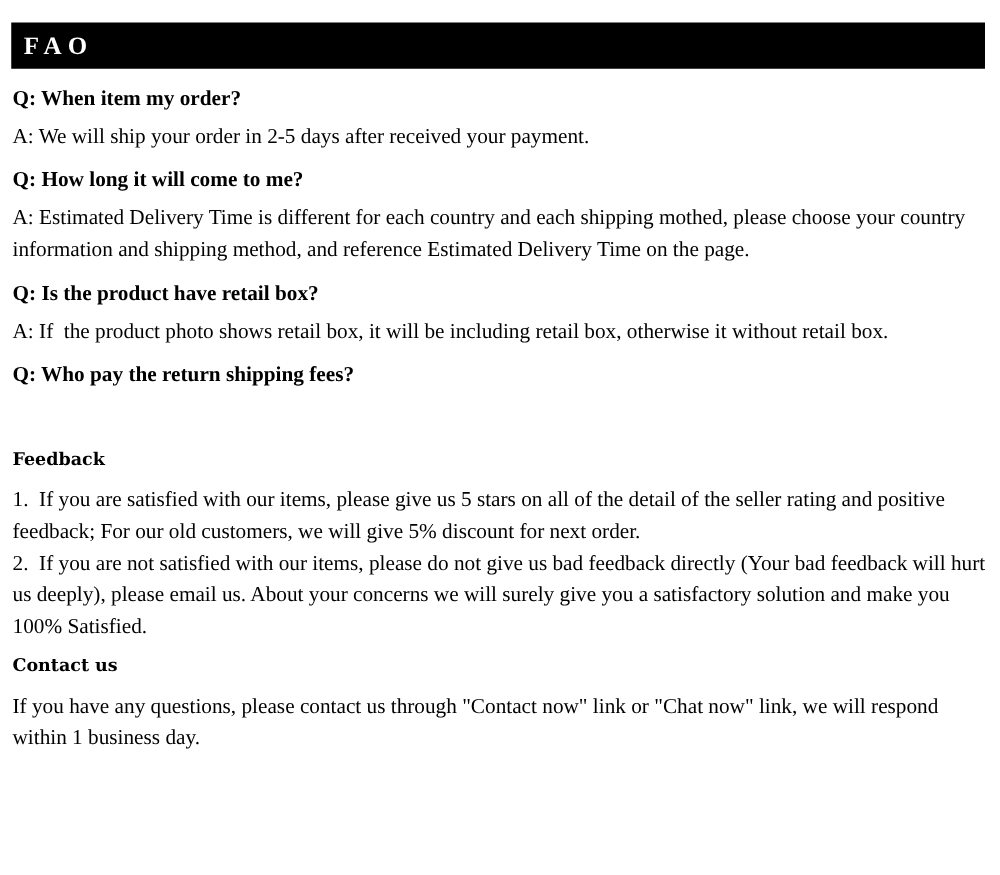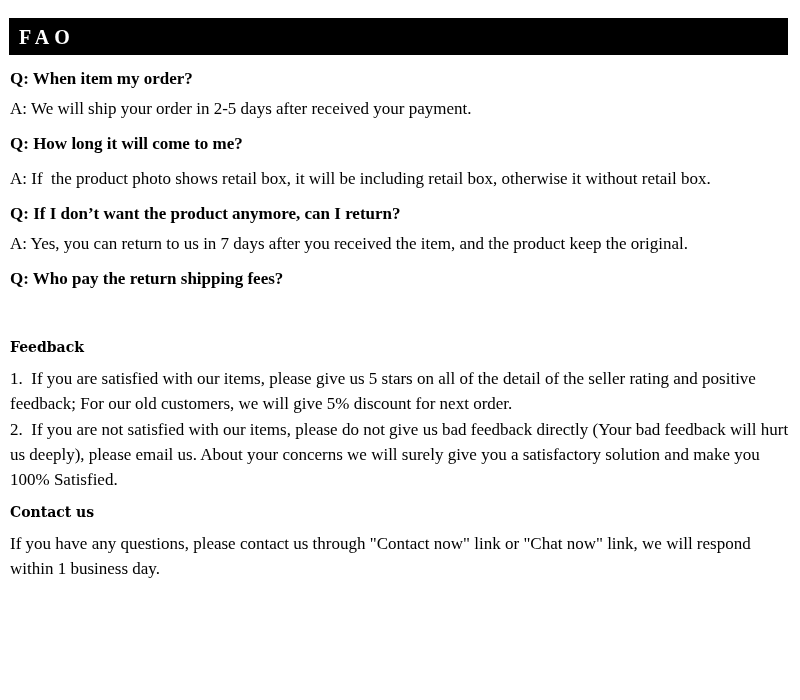--- a/index.html
+++ b/index.html
@@ -107,30 +107,28 @@
 
   <div class="content">
 
     <div class="qa-block">
       <p class="q-line">Q: When item my order?</p>
       <p class="a-line">A: We will ship your order in 2-5 days after received your payment.</p>
     </div>
 
     <div class="qa-block">
       <p class="q-line">Q: How long it will come to me?</p>
+      <p class="a-line">A: Estimated Delivery Time is different for each country and each shipping mothed, please choose your country information and shipping method, and reference Estimated Delivery Time on the page.</p>
     </div>
 
     <div class="qa-block">
+      <p class="q-line">Q: Is the product have retail box?</p>
       <p class="a-line">A: If  the product photo shows retail box, it will be including retail box, otherwise it without retail box.</p>
     </div>
 
-    <div class="qa-block">
-      <p class="q-line">Q: If I don’t want the product anymore, can I return?</p>
-      <p class="a-line">A: Yes, you can return to us in 7 days after you received the item, and the product keep the original.</p>
-    </div>
 
     <div class="qa-block">
       <p class="q-line">Q: Who pay the return shipping fees?</p>
     </div>
 
     <div class="spacer-lg"></div>
 
     <div class="section">
       <p class="section-title">Feedback</p>
       <p class="section-body">1.  If you are satisfied with our items, please give us 5 stars on all of the detail of the seller rating and positive feedback; For our old customers, we will give 5% discount for next order.</p>

